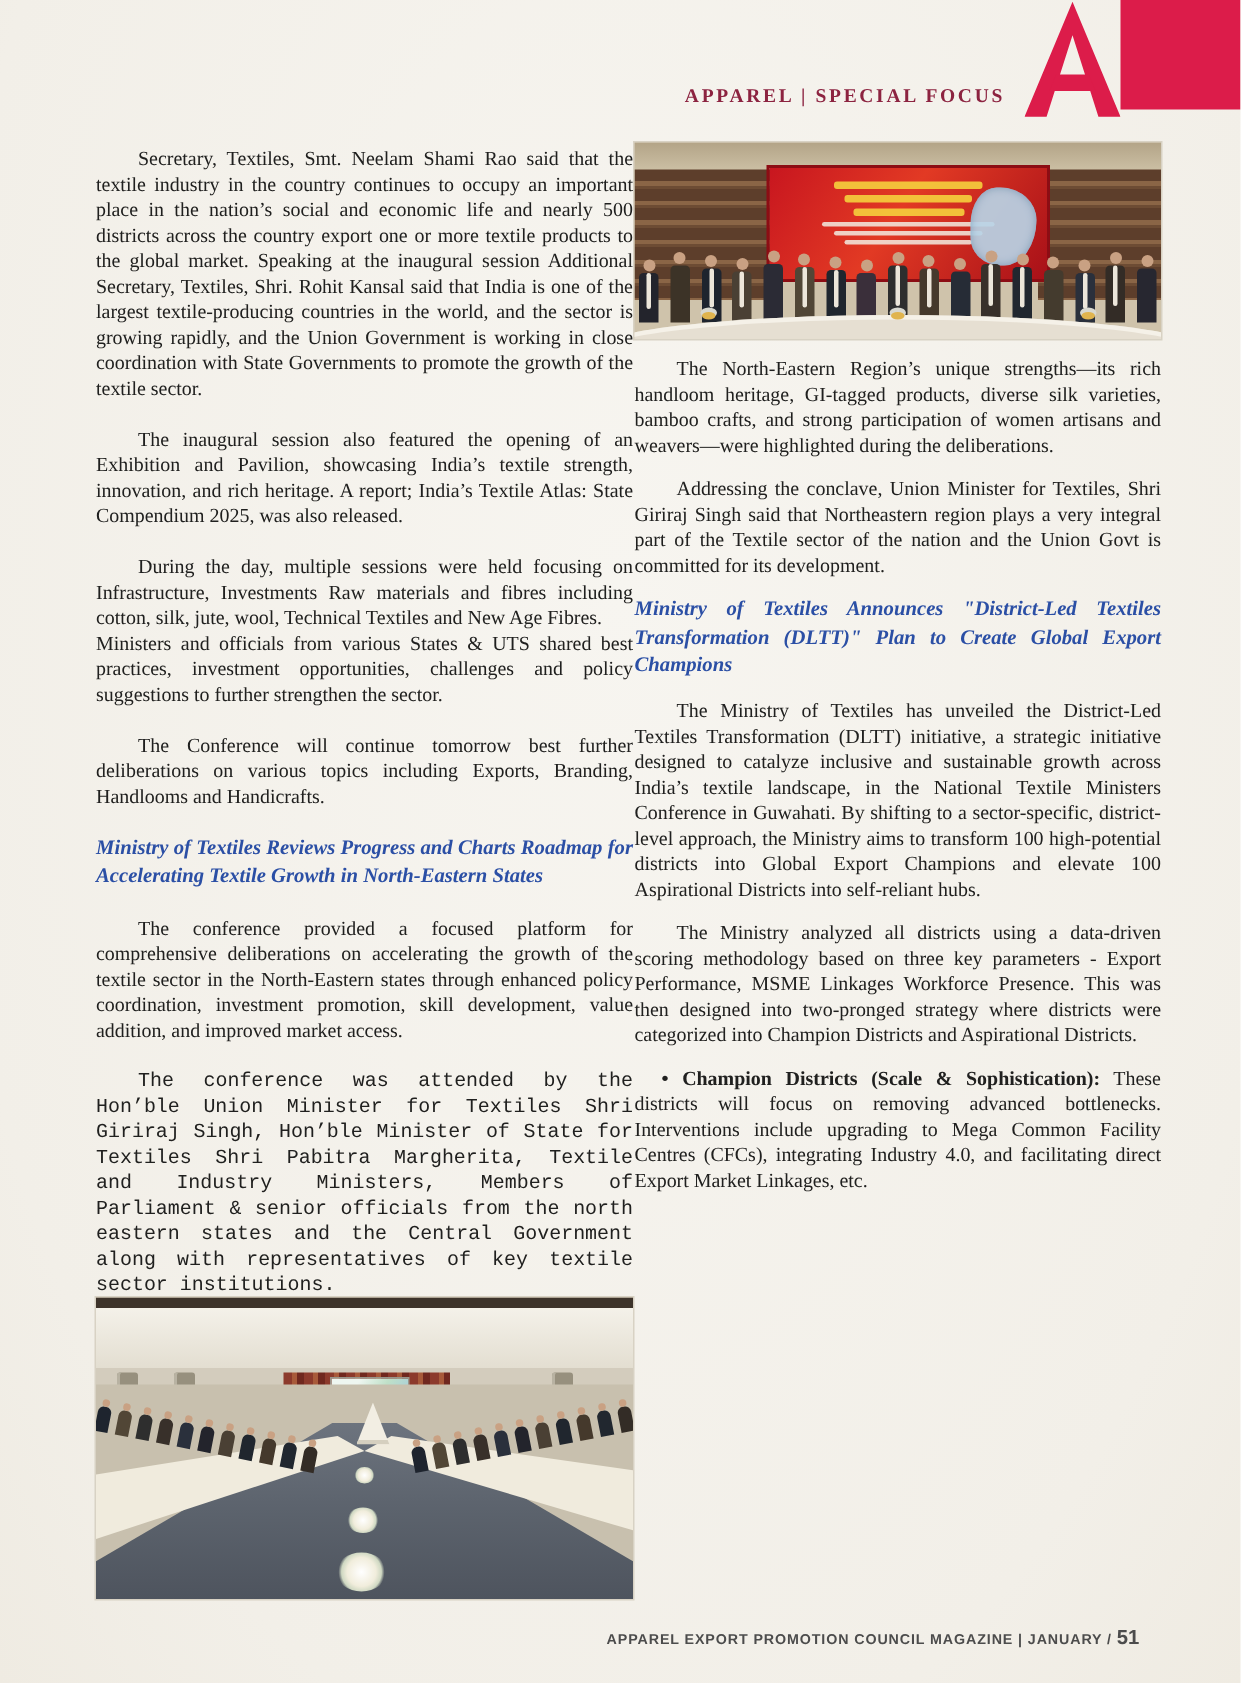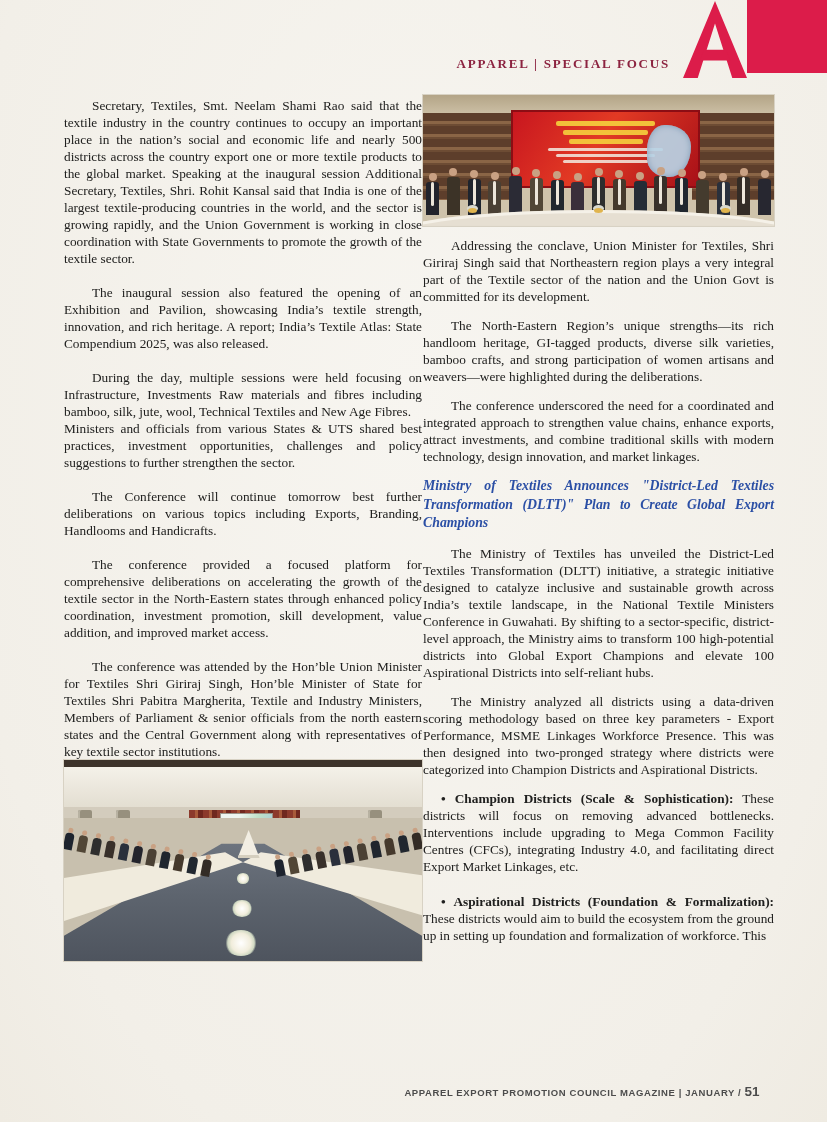--- a/index.html
+++ b/index.html
@@ -118,25 +118,26 @@
   <svg width="64" height="79" viewBox="0 0 100 120">
     <path d="M50 0 L100 120 L77 120 L50 35 L23 120 L0 120 Z" fill="#dc1c4a"></path>
     <polygon points="33,76 67,76 74,93 26,93" fill="#dc1c4a"></polygon>
   </svg>
 </div>
 <div class="logo-bar"></div>
 
 <div class="col col-left">
   <p>Secretary, Textiles, Smt. Neelam Shami Rao said that the textile industry in the country continues to occupy an important place in the nation’s social and economic life and nearly 500 districts across the country export one or more textile products to the global market. Speaking at the inaugural session Additional Secretary, Textiles, Shri. Rohit Kansal said that India is one of the largest textile-producing countries in the world, and the sector is growing rapidly, and the Union Government is working in close coordination with State Governments to promote the growth of the textile sector.</p>
   <p>The inaugural session also featured the opening of an Exhibition and Pavilion, showcasing India’s textile strength, innovation, and rich heritage. A report; India’s Textile Atlas: State Compendium 2025, was also released.</p>
-  <p style="margin-bottom:0;">During the day, multiple sessions were held focusing on Infrastructure, Investments Raw materials and fibres including bamboo, silk, jute, wool, Technical Textiles and New Age Fibres.</p>
+  <p style="margin-bottom:0;">During the day, multiple sessions were held focusing on Infrastructure, Investments Raw materials and fibres including cotton, silk, jute, wool, Technical Textiles and New Age Fibres.</p>
   <p class="no-indent" style="margin-top:0;">Ministers and officials from various States &amp; UTS shared best practices, investment opportunities, challenges and policy suggestions to further strengthen the sector.</p>
   <p>The Conference will continue tomorrow best further deliberations on various topics including Exports, Branding, Handlooms and Handicrafts.</p>
+  <p class="blue-head" style="text-indent:0;">Ministry of Textiles Reviews Progress and Charts Roadmap for Accelerating Textile Growth in North-Eastern States</p>
   <p>The conference provided a focused platform for comprehensive deliberations on accelerating the growth of the textile sector in the North-Eastern states through enhanced policy coordination, investment promotion, skill development, value addition, and improved market access.</p>
-  <p style="margin-bottom:0;">The conference was attended by the Hon’ble Union Minister for Textiles Shri Giriraj Singh, Hon’ble Minister of State for Textiles Shri Pabitra Margherita, Textile and Industry Ministers, Members of Parliament &amp; senior officials from the north eastern states and the Central Government along with representatives of key textile sector institutions.</p>
+  <p style="margin-bottom:0;font-family:Liberation Mono, monospace;">The conference was attended by the Hon’ble Union Minister for Textiles Shri Giriraj Singh, Hon’ble Minister of State for Textiles Shri Pabitra Margherita, Textile and Industry Ministers, Members of Parliament &amp; senior officials from the north eastern states and the Central Government along with representatives of key textile sector institutions.</p>
 
   <div class="photo photo-conference">
     <div class="p2-topstrip"></div>
     <div class="p2-ceiling"></div>
     <div class="p2-backwall">
       <div class="p2-band"></div>
       <div class="p2-screen"></div>
     </div>
     <div class="p2-win" style="left:14px;"></div>
     <div class="p2-win" style="left:52px; height:24px;"></div>
@@ -286,23 +287,21 @@
           <div class="pbody" style="background: rgb(39, 39, 48);"></div>
         </div>
       </div>
     <div class="p1-table">
       <div class="pot" style="left:18%;"></div>
       <div class="pot" style="left:49%;"></div>
       <div class="pot" style="left:80%;"></div>
     </div>
   </div>
 
+  <p>The North-Eastern Region’s unique strengths—its rich handloom heritage, GI-tagged products, diverse silk varieties, bamboo crafts, and strong participation of women artisans and weavers—were highlighted during the deliberations.</p>
   <p>Addressing the conclave, Union Minister for Textiles, Shri Giriraj Singh said that Northeastern region plays a very integral part of the Textile sector of the nation and the Union Govt is committed for its development.</p>
-  <p>The North-Eastern Region’s unique strengths—its rich handloom heritage, GI-tagged products, diverse silk varieties, bamboo crafts, and strong participation of women artisans and weavers—were highlighted during the deliberations.</p>
-  <p>The conference underscored the need for a coordinated and integrated approach to strengthen value chains, enhance exports, attract investments, and combine traditional skills with modern technology, design innovation, and market linkages.</p>
   <p class="blue-head" style="text-indent:0;">Ministry of Textiles Announces "District-Led Textiles Transformation (DLTT)" Plan to Create Global Export Champions</p>
   <p>The Ministry of Textiles has unveiled the District-Led Textiles Transformation (DLTT) initiative, a strategic initiative designed to catalyze inclusive and sustainable growth across India’s textile landscape, in the National Textile Ministers Conference in Guwahati. By shifting to a sector-specific, district-level approach, the Ministry aims to transform 100 high-potential districts into Global Export Champions and elevate 100 Aspirational Districts into self-reliant hubs.</p>
   <p>The Ministry analyzed all districts using a data-driven scoring methodology based on three key parameters - Export Performance, MSME Linkages Workforce Presence. This was then designed into two-pronged strategy where districts were categorized into Champion Districts and Aspirational Districts.</p>
   <p class="bullet"><span class="marker">•</span> <span class="lead">Champion Districts (Scale &amp; Sophistication):</span><span> These districts will focus on removing advanced bottlenecks. Interventions include upgrading to Mega Common Facility Centres (CFCs), integrating Industry 4.0, and facilitating direct Export Market Linkages, etc.</span></p>
-  <p class="bullet bullet-gap"><span class="marker">•</span> <span class="lead">Aspirational Districts (Foundation &amp; Formalization):</span><span> These districts would aim to build the ecosystem from the ground up in setting up foundation and formalization of workforce. This</span></p>
 </div>
 
 <div class="footer"><span>APPAREL EXPORT PROMOTION COUNCIL MAGAZINE | JANUARY / </span><span class="pgnum">51</span></div>
 
 </body></html>

